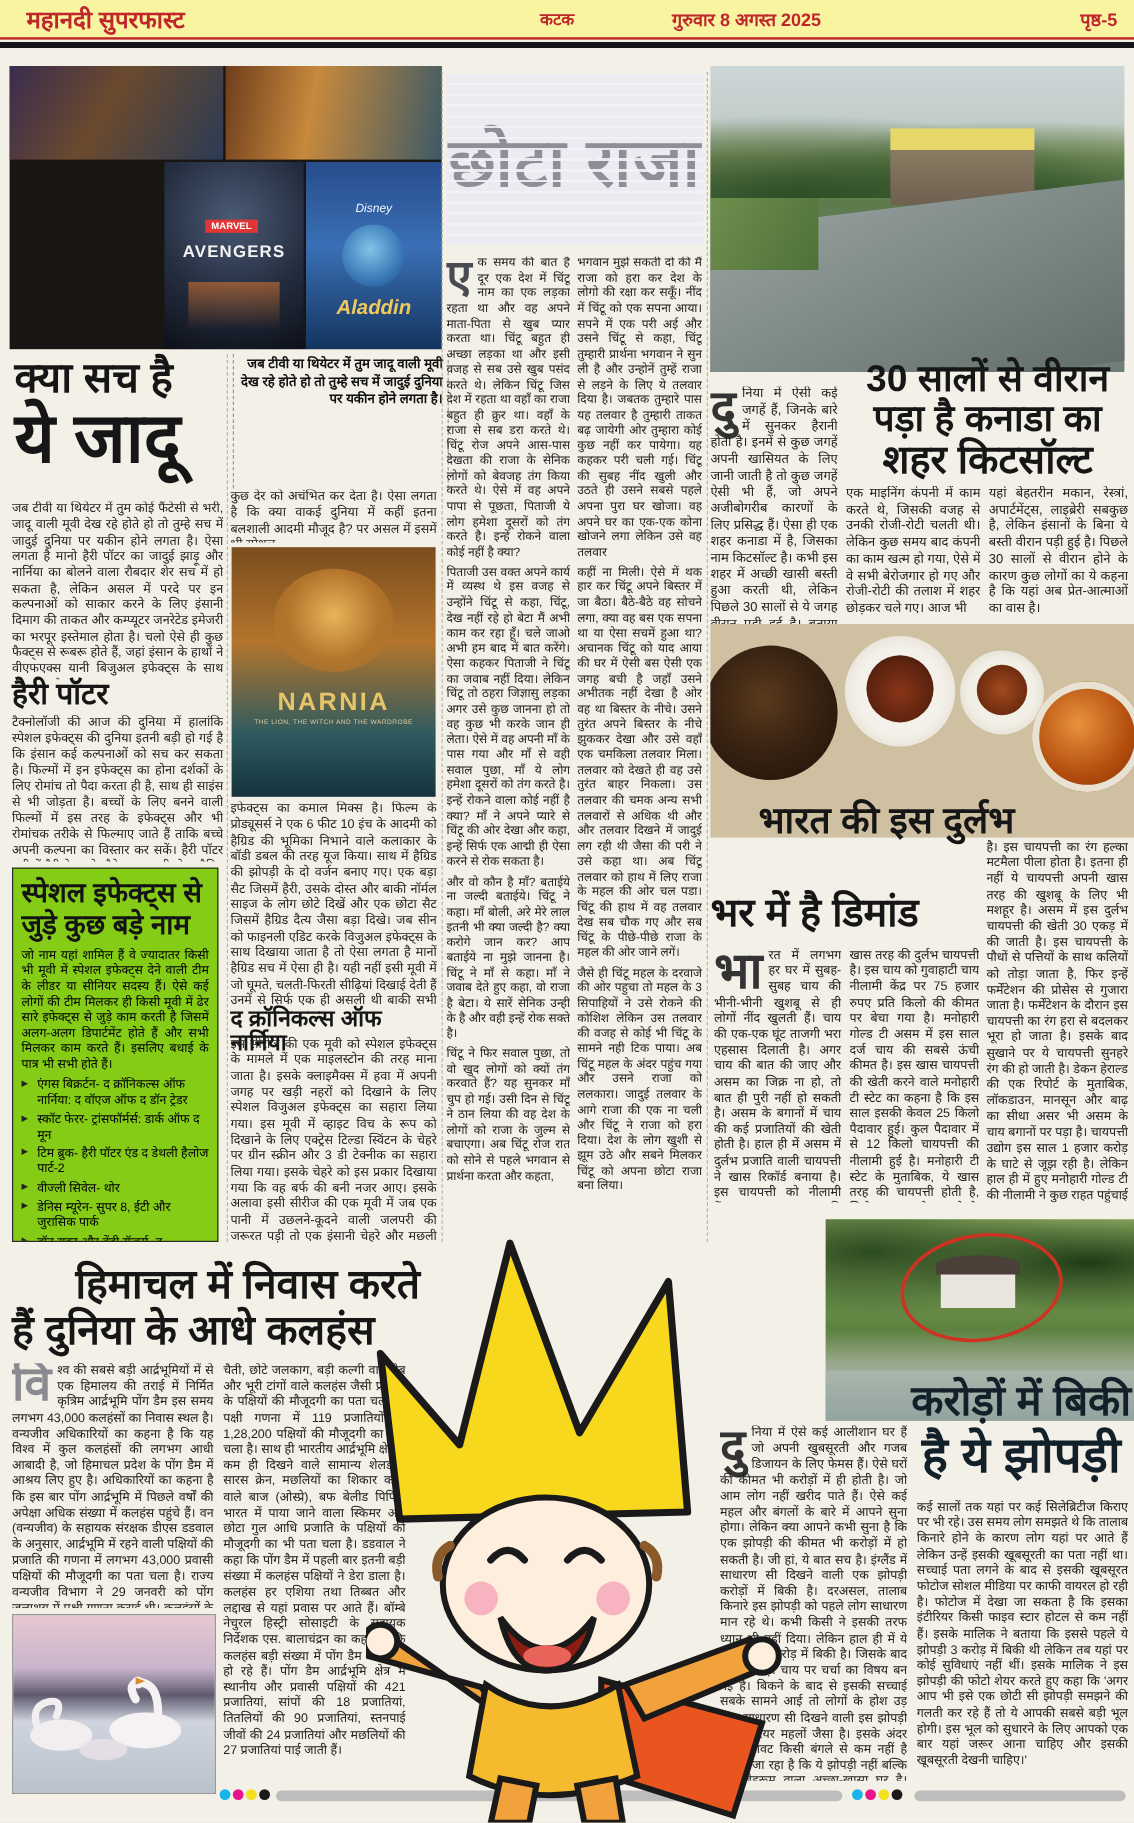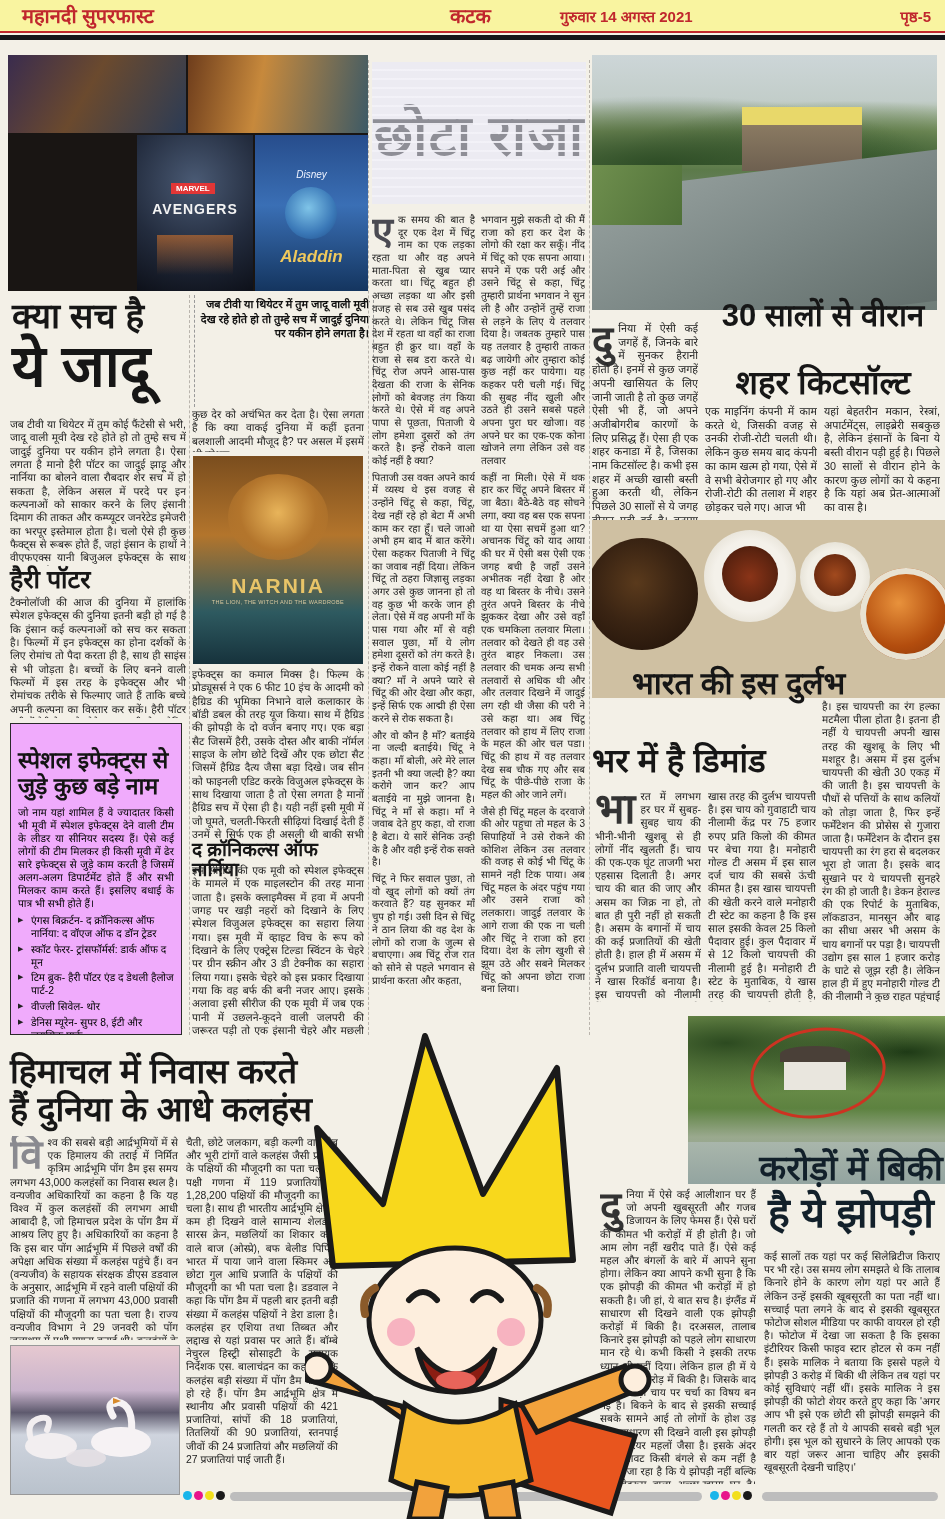--- a/index.html
+++ b/index.html
@@ -1,34 +1,34 @@
 <!DOCTYPE html>
 <html><head>
 <meta charset="utf-8">
 <style>
   html,body{margin:0;padding:0;}
   body{font-family:"Liberation Sans","DejaVu Sans",sans-serif;background:#d8d5cc;}
   #page{position:relative;width:945px;height:1519px;background:#f3f0e7;overflow:hidden;margin:0 auto;}
   
   #masthead{position:absolute;left:0;top:0;width:945px;height:31px;background:#f9f4a0;border-bottom:2px solid #c0272d;display:flex;align-items:center;color:#c0272d;font-weight:bold;}
   #masthead .paper{position:absolute;left:22px;font-size:20px;}
-  #masthead .city{position:absolute;left:450px;font-size:20px;font-family:Liberation Serif, serif;}
+  #masthead .city{position:absolute;left:450px;font-size:14px;font-family:Liberation Serif, serif;}
   #masthead .date{position:absolute;left:560px;font-size:15px;}
   #masthead .page{position:absolute;right:14px;font-size:15px;}
   #blackbar{position:absolute;left:0;top:35px;width:945px;height:5px;background:#14141a;}
   
   .col{position:absolute;text-align:justify;font-size:10.5px;line-height:1.27;color:#222;overflow:hidden;}
   .col p{margin:0 0 4px 0;}
   .hl{position:absolute;font-weight:bold;color:#161616;line-height:1.04;}
   .drop{float:left;font-weight:bold;color:#4a4a52;margin:2px 5px 0 0;line-height:.8;}
   .dashv{position:absolute;width:0;border-left:1px dashed #b9b4ac;}
   
   #quote{position:absolute;left:194px;top:295px;width:170px;height:108px;font-weight:bold;font-size:11px;line-height:1.32;text-align:right;color:#111;border-left:1px dashed #999;border-right:1px dashed #999;padding:2px 4px;}
   
-  #fxbox{position:absolute;left:10px;top:723px;width:172px;height:312px;border:1.5px solid #2a2a2a;background:#f0abfc;padding:24px 7px;box-sizing:border-box;overflow:hidden;}
+  #fxbox{position:absolute;left:10px;top:723px;width:172px;height:312px;border:1.5px solid #2a2a2a;background:#84cc16;padding:8px 7px;box-sizing:border-box;overflow:hidden;}
   #fxbox .t{font-weight:bold;font-size:23px;line-height:1.12;color:#141414;}
   #fxbox .intro{font-size:10.3px;line-height:1.27;text-align:justify;margin-top:6px;}
   #fxbox ul{list-style:none;margin:5px 0 0 0;padding:0;}
   #fxbox li{font-size:10.3px;line-height:1.25;margin-bottom:3px;padding-left:13px;position:relative;}
   #fxbox li::before{content:"▶";position:absolute;left:0;top:1px;font-size:7px;color:#222;}
   
   #storyTitle{position:absolute;left:372px;top:62px;width:214px;height:142px;background:#ecebf2;display:flex;align-items:center;justify-content:center;}
   #storyTitle span{font-weight:bold;font-size:56px;color:#8e8e96;letter-spacing:1px;}
   #storyTitle::after{content:"";position:absolute;inset:0;background:repeating-linear-gradient(180deg,rgba(243,242,248,0) 0 7px,rgba(243,242,248,.9) 7px 9px);}
   
@@ -41,21 +41,21 @@
   .regdots i{width:9px;height:9px;border-radius:50%;display:block;}
 </style>
 </head>
 <body>
 
 <div id="page">
 
   <div id="masthead">
     <span class="paper">महानदी सुपरफास्ट</span>
     <span class="city">कटक</span>
-    <span class="date">गुरुवार  14  अगस्त  2021</span>
+    <span class="date">गुरुवार  8  अगस्त  2025</span>
     <span class="page">पृष्ठ-5</span>
   </div>
   <div id="blackbar"></div>
 
   <div class="photo" style="left:8px;top:55px;width:360px;height:236px;background:#191513;">
     <div style="position:absolute;left:0;top:0;width:178px;height:78px;background:linear-gradient(120deg,#3a2c4e 0%,#6b4a2e 45%,#2b3b55 100%);"></div>
     <div style="position:absolute;left:180px;top:0;width:180px;height:78px;background:linear-gradient(100deg,#6e3d1c 0%,#c7893c 40%,#3d5a66 100%);"></div>
 
 
     <div style="position:absolute;left:129px;top:80px;width:116px;height:156px;background:radial-gradient(circle at 50% 30%,#4a5a74 0%,#232c3e 55%,#0d1019 100%);">
@@ -137,20 +137,21 @@
     <div style="position:absolute;left:150px;top:52px;width:120px;height:18px;background:#e8d86a;"></div>
     <div style="position:absolute;left:150px;top:70px;width:120px;height:46px;background:linear-gradient(180deg,#8a7a62 0%,#6e6050 100%);"></div>
     <div style="position:absolute;left:-40px;top:116px;width:430px;height:150px;background:linear-gradient(160deg,#9aa4a2 0%,#7c8886 50%,#5f6b68 100%);transform:rotate(-7deg);"></div>
     <div style="position:absolute;left:0;top:110px;width:90px;height:60px;background:linear-gradient(120deg,#6f8f4e 0%,#4f7038 100%);"></div>
   </div>
 
   <div class="col" style="left:592px;top:322px;width:106px;height:400px;font-size:10.8px;">
     <p><span class="drop" style="font-size:40px;color:#333;">दु</span><span>निया में ऐसी कई जगहें हैं, जिनके बारे में सुनकर हैरानी होती है। इनमें से कुछ जगहें अपनी खासियत के लिए जानी जाती है तो कुछ जगहें ऐसी भी हैं, जो अपने अजीबोगरीब कारणों के लिए प्रसिद्ध हैं। ऐसा ही एक शहर कनाडा में है, जिसका नाम किटसॉल्ट है। कभी इस शहर में अच्छी खासी बस्ती हुआ करती थी, लेकिन पिछले 30 सालों से ये जगह वीरान पड़ी हुई है। बताया जाता है कि इस शहर में 1200 लोग रहते थे। वे सभी शहर के पास चलने वाली</span></p>
   </div>
   <div class="hl" style="left:703px;top:300px;width:240px;font-size:31px;text-align:center;">30 सालों से वीरान</div>
+  <div class="hl" style="left:703px;top:333px;width:240px;font-size:31px;text-align:center;">पड़ा है कनाडा का</div>
   <div class="hl" style="left:703px;top:366px;width:240px;font-size:33px;text-align:center;">शहर किटसॉल्ट</div>
   <div class="col" style="left:705px;top:405px;width:112px;height:140px;font-size:10.8px;">
     <p>एक माइनिंग कंपनी में काम करते थे, जिसकी वजह से उनकी रोजी-रोटी चलती थी। लेकिन कुछ समय बाद कंपनी का काम खत्म हो गया, ऐसे में वे सभी बेरोजगार हो गए और रोजी-रोटी की तलाश में शहर छोड़कर चले गए। आज भी</p>
   </div>
   <div class="col" style="left:824px;top:405px;width:116px;height:140px;font-size:10.8px;">
     <p>यहां बेहतरीन मकान, रेस्त्रां, अपार्टमेंट्स, लाइब्रेरी सबकुछ है, लेकिन इंसानों के बिना ये बस्ती वीरान पड़ी हुई है। पिछले 30 सालों से वीरान होने के कारण कुछ लोगों का ये कहना है कि यहां अब प्रेत-आत्माओं का वास है।</p>
   </div>
 
   <div class="photo" style="left:592px;top:520px;width:353px;height:178px;background:#cfc0a2;">
     <div style="position:absolute;left:-6px;top:18px;width:112px;height:112px;border-radius:50%;background:radial-gradient(circle at 45% 40%,#5a3a1c 0%,#3a2413 45%,#1d1008 100%);"></div>
@@ -168,21 +169,21 @@
   <div class="col" style="left:595px;top:790px;width:106px;height:212px;font-size:10.4px;">
     <p><span class="drop" style="font-size:42px;color:#333;">भा</span><span>रत में लगभग हर घर में सुबह-सुबह चाय की भीनी-भीनी खुशबू से ही लोगों नींद खुलती हैं। चाय की एक-एक घूंट ताजगी भरा एहसास दिलाती है। अगर चाय की बात की जाए और असम का जिक्र ना हो, तो बात ही पुरी नहीं हो सकती है। असम के बगानों में चाय की कई प्रजातियों की खेती होती है। हाल ही में असम में दुर्लभ प्रजाति वाली चायपत्ती ने खास रिकॉर्ड बनाया है। इस चायपत्ती को नीलामी केंद्र पर 75 हजार रुपए प्रति किलो की कीमत पर बेचा गया है। मनोहारी गोल्ड टी</span></p>
   </div>
   <div class="col" style="left:708px;top:790px;width:108px;height:212px;font-size:10.4px;">
     <p>खास तरह की दुर्लभ चायपत्ती है। इस चाय को गुवाहाटी चाय नीलामी केंद्र पर 75 हजार रुपए प्रति किलो की कीमत पर बेचा गया है। मनोहारी गोल्ड टी असम में इस साल दर्ज चाय की सबसे ऊंची कीमत है। इस खास चायपत्ती की खेती करने वाले मनोहारी टी स्टेट का कहना है कि इस साल इसकी केवल 25 किलो पैदावार हुई। कुल पैदावार में से 12 किलो चायपत्ती की नीलामी हुई है। मनोहारी टी स्टेट के मुताबिक, ये खास तरह की चायपत्ती होती है, जिसे सुबह 4 से 6 बजे के बीच सूरज की किरणें जमीन पर पड़ने से पहले तोड़ा जाता</p>
   </div>
   <div class="col" style="left:822px;top:700px;width:118px;height:302px;font-size:10.4px;">
     <p>है। इस चायपत्ती का रंग हल्का मटमैला पीला होता है। इतना ही नहीं ये चायपत्ती अपनी खास तरह की खुशबू के लिए भी मशहूर है। असम में इस दुर्लभ चायपत्ती की खेती 30 एकड़ में की जाती है। इस चायपत्ती के पौधों से पत्तियों के साथ कलियों को तोड़ा जाता है, फिर इन्हें फर्मेंटेशन की प्रोसेस से गुजारा जाता है। फर्मेंटेशन के दौरान इस चायपत्ती का रंग हरा से बदलकर भूरा हो जाता है। इसके बाद सुखाने पर ये चायपत्ती सुनहरे रंग की हो जाती है। डेकन हेराल्ड की एक रिपोर्ट के मुताबिक, लॉकडाउन, मानसून और बाढ़ का सीधा असर भी असम के चाय बगानों पर पड़ा है। चायपत्ती उद्योग इस साल 1 हजार करोड़ के घाटे से जूझ रही है। लेकिन हाल ही में हुए मनोहारी गोल्ड टी की नीलामी ने कुछ राहत पहुंचाई है।</p>
   </div>
 
-  <div class="hl" style="left:10px;top:1054px;width:340px;font-size:34px;">हिमाचल में निवास करते</div>
+  <div class="hl" style="left:10px;top:1054px;width:340px;font-size:34px;text-align:right;">हिमाचल में निवास करते</div>
   <div class="hl" style="left:10px;top:1092px;width:340px;font-size:34px;">हैं दुनिया के आधे कलहंस</div>
   <div class="col" style="left:10px;top:1136px;width:168px;height:204px;font-size:10.4px;">
     <p><span class="drop" style="font-size:40px;color:#8a8a90;">वि</span><span>श्व की सबसे बड़ी आर्द्रभूमियों में से एक हिमालय की तराई में निर्मित कृत्रिम आर्द्रभूमि पोंग डैम इस समय लगभग 43,000 कलहंसों का निवास स्थल है। वन्यजीव अधिकारियों का कहना है कि यह विश्व में कुल कलहंसों की लगभग आधी आबादी है, जो हिमाचल प्रदेश के पोंग डैम में आश्रय लिए हुए है। अधिकारियों का कहना है कि इस बार पोंग आर्द्रभूमि में पिछले वर्षों की अपेक्षा अधिक संख्या में कलहंस पहुंचे हैं। वन (वन्यजीव) के सहायक संरक्षक डीएस डडवाल के अनुसार, आर्द्रभूमि में रहने वाली पक्षियों की प्रजाति की गणना में लगभग 43,000 प्रवासी पक्षियों की मौजूदगी का पता चला है। राज्य वन्यजीव विभाग ने 29 जनवरी को पोंग जलाशय में पक्षी गणना कराई थी। कलहंसों के अलावा कांगड़ा घाटी स्थित पोंग जलाशय में सामान्य कूट पक्षी, पिनटेल, सामान्य एवं गुच्छेदार तथा लाल कलगी वाले पोचार्ड प्रजाति के बत्तख, सामान्य</span></p>
   </div>
   <div class="col" style="left:186px;top:1136px;width:152px;height:360px;font-size:10.4px;">
     <p>चैती, छोटे जलकाग, बड़ी कल्गी वाले ग्रेब और भूरी टांगों वाले कलहंस जैसी प्रजाति के पक्षियों की मौजूदगी का पता चला है। पक्षी गणना में 119 प्रजातियों के 1,28,200 पक्षियों की मौजूदगी का पता चला है। साथ ही भारतीय आर्द्रभूमि क्षेत्र में कम ही दिखने वाले सामान्य शेलडक, सारस क्रेन, मछलियों का शिकार करने वाले बाज (ओस्प्रे), बफ बेलीड पिपिट, भारत में पाया जाने वाला स्किमर और छोटा गुल आधि प्रजाति के पक्षियों की मौजूदगी का भी पता चला है। डडवाल ने कहा कि पोंग डैम में पहली बार इतनी बड़ी संख्या में कलहंस पक्षियों ने डेरा डाला है। कलहंस हर एशिया तथा तिब्बत और लद्दाख से यहां प्रवास पर आते हैं। बॉम्बे नेचुरल हिस्ट्री सोसाइटी के सहायक निर्देशक एस. बालाचंद्रन का कहना है कि कलहंस बड़ी संख्या में पोंग डैम की तरफ हो रहे हैं। पोंग डैम आर्द्रभूमि क्षेत्र में स्थानीय और प्रवासी पक्षियों की 421 प्रजातियां, सांपों की 18 प्रजातियां, तितलियों की 90 प्रजातियां, स्तनपाई जीवों की 24 प्रजातियां और मछलियों की 27 प्रजातियां पाई जाती हैं।</p>
   </div>
 
   <div class="photo" style="left:10px;top:1345px;width:168px;height:148px;border:1px solid #999;background:linear-gradient(180deg,#e6c8d0 0%,#c9b4cc 30%,#5e5a6e 45%,#cfd4de 60%,#b9c2cc 100%);">
     <svg width="166" height="146" viewBox="0 0 166 146">

